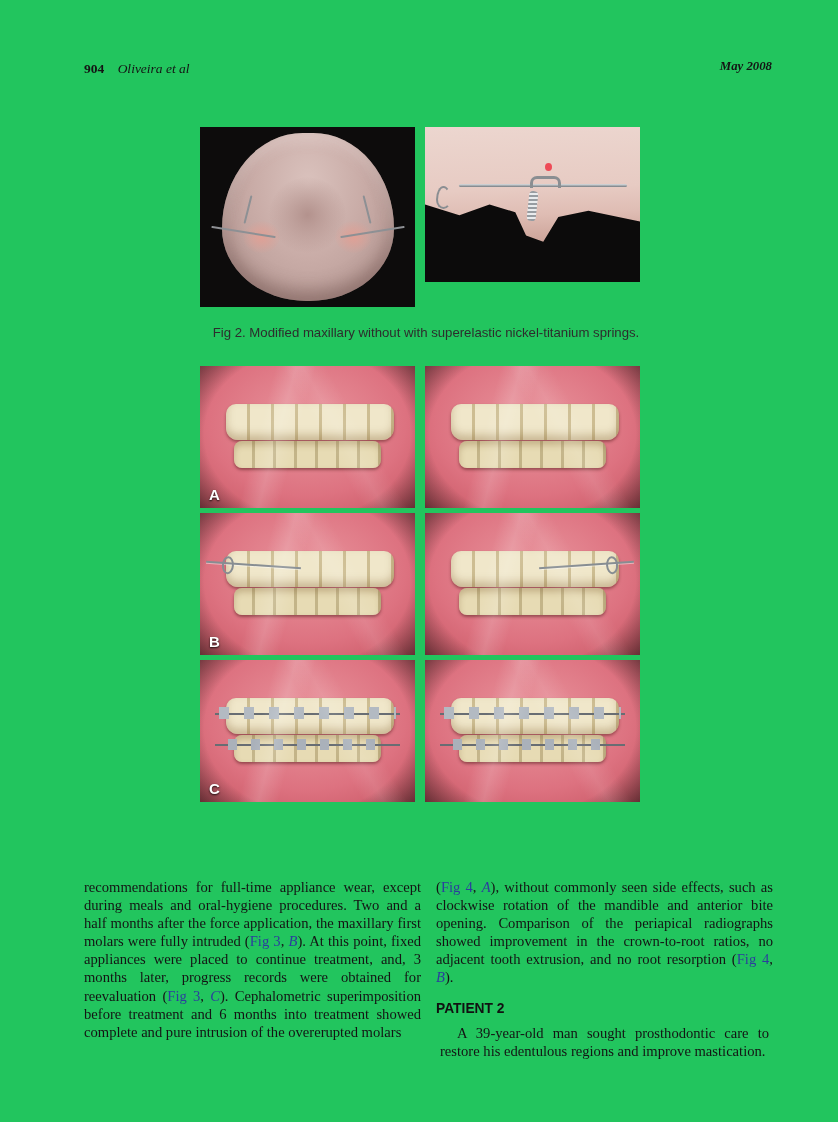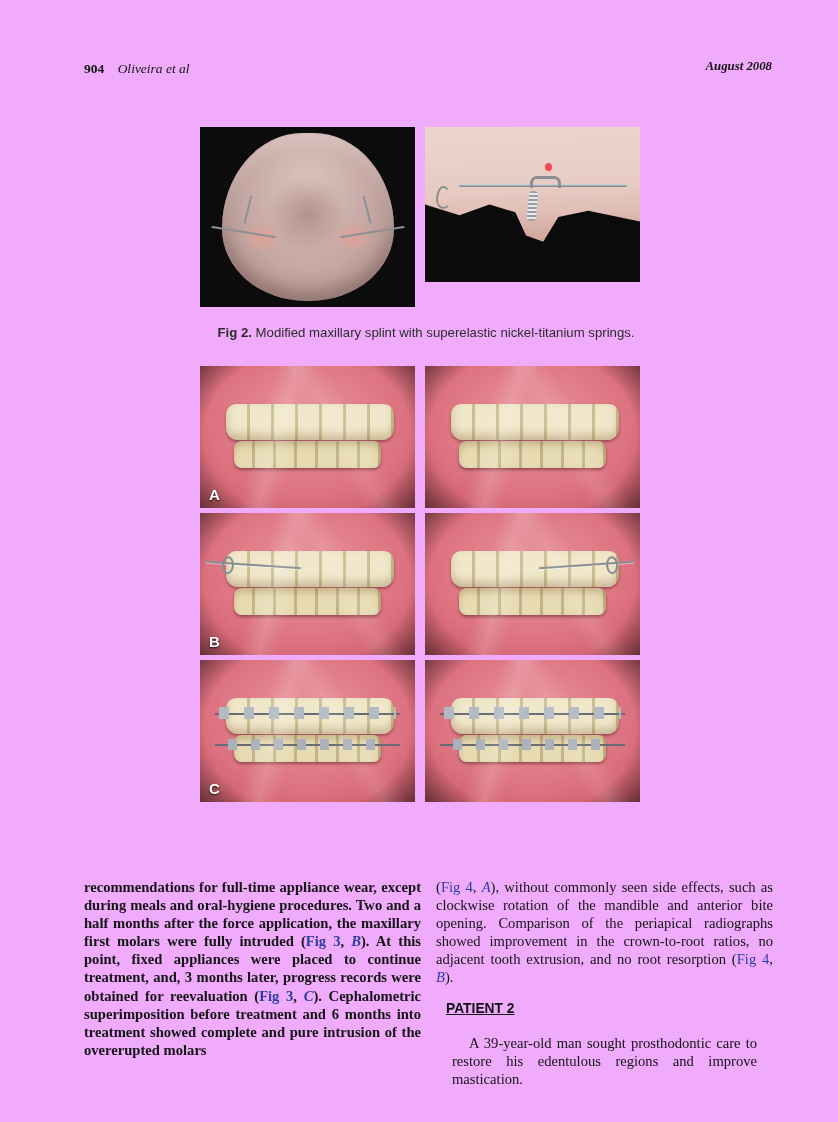--- a/index.html
+++ b/index.html
@@ -1,16 +1,16 @@
 <!DOCTYPE html>
 <html><head>
 <meta charset="utf-8">
 <style>
   html,body{margin:0;padding:0;background:#ffffff;}
-  .page{position:relative;width:838px;height:1122px;background:#f0abfc;overflow:hidden;
+  .page{position:relative;width:838px;height:1122px;background:#22c55e;overflow:hidden;
         font-family:"Liberation Serif",serif;color:#141414;}
 
   
   .hdr-left{position:absolute;left:84px;top:61px;font-size:13.5px;white-space:nowrap;}
   .hdr-left .pagenum{font-weight:bold;font-family:"Liberation Serif",serif;}
   .hdr-left .authors{font-style:italic;margin-left:10px;}
   .hdr-right{position:absolute;right:66px;top:59px;text-align:right;
              font-style:italic;font-weight:bold;font-size:12.8px;line-height:14.5px;}
 
   
@@ -40,21 +40,21 @@
   .lat .wire-h::before{content:"";position:absolute;left:42%;top:-8px;width:15%;height:9px;
        border:3px solid #8a8e92;border-bottom:none;border-radius:7px 7px 0 0;}
   .lat .coil{position:absolute;left:48%;top:41%;width:9px;height:30px;border-radius:4px;transform:rotate(6deg);
        background:repeating-linear-gradient(0deg,#979ca1 0 2px,#e9ebed 2px 4px);}
   .lat .hook{position:absolute;left:5%;top:38%;width:11px;height:19px;border:2px solid #8a8e92;
        border-right-color:transparent;border-radius:50% 50% 50% 50%/60% 60% 40% 40%;}
   .lat .dot{position:absolute;left:56%;top:23%;width:7px;height:8px;border-radius:50%;background:#ee4b57;}
 
   
   .cap{font-family:"Liberation Sans",sans-serif;font-size:13.2px;color:#2d2d2d;line-height:17px;}
-  .capb{font-weight:bold;margin-left:12px;}
+  .capb{font-weight:normal;margin-left:12px;}
   .fig2cap{position:absolute;left:200px;top:324px;width:440px;text-align:center;}
   .fig3cap{position:absolute;left:134px;top:811px;width:578px;text-align:justify;}
 
   
   .fig3{position:absolute;left:200px;top:366px;width:440px;height:436px;}
   .iop{position:absolute;width:215px;height:142px;overflow:hidden;
        background:radial-gradient(ellipse 120% 135% at 50% 40%,#e9959d 0%,#dd7280 38%,#c75663 62%,#9c3f4b 80%,#5a252c 93%,#2a1214 100%);}
   .pA-l{left:0;top:0;} .pA-r{left:225px;top:0;}
   .pB-l{left:0;top:147px;} .pB-r{left:225px;top:147px;}
   .pC-l{left:0;top:294px;} .pC-r{left:225px;top:294px;}
@@ -78,38 +78,38 @@
   .br{position:absolute;}
   .br.u{left:9%;right:9%;top:33%;height:12px;
        background:repeating-linear-gradient(90deg,#b3bac2 0 10px,rgba(0,0,0,0) 10px 25px);}
   .br.lo{left:13%;right:13%;top:55.5%;height:11px;
        background:repeating-linear-gradient(90deg,#aab1ba 0 9px,rgba(0,0,0,0) 9px 23px);}
   .plabel{position:absolute;left:9px;bottom:5px;color:#fff;font-family:"Liberation Sans",sans-serif;
        font-weight:bold;font-size:15px;text-shadow:0 1px 2px rgba(0,0,0,.85);}
 
   
   .bodycol{position:absolute;top:878px;width:337px;font-size:14.6px;line-height:18.1px;text-align:justify;}
-  .colL{left:84px;font-weight:bold;} .colR{left:436px;}
+  .colL{left:84px;} .colR{left:436px;}
   .ref{color:#2c3d9e;margin-top:32px;} .refi{color:#2c3d9e;font-style:italic;}
   .h-patient{font-family:"Liberation Sans",sans-serif;font-weight:bold;font-size:13.8px;
-       margin:13px 0 6px 10px;text-align:left;color:#111;text-decoration:underline;}
-  .indent{text-indent:17px;margin:16px;}
+       margin:13px 0 6px 0;text-align:left;color:#111;}
+  .indent{text-indent:17px;margin:4px;}
   p{margin:0;}
 </style>
 </head>
 <body>
 
 <div class="page">
 
   <div class="hdr-left">
     <span class="pagenum">904</span>
     <span class="authors">Oliveira et al</span>
   </div>
   <div class="hdr-right">
-    <div>August 2008</div>
+    <div>May 2008</div>
   </div>
 
   <div class="fig2">
     <div class="occl">
       <div class="arch"></div>
       <div class="palate"></div>
       <div class="ridge rl"></div>
       <div class="ridge rr"></div>
       <div class="owire w1"></div>
       <div class="owire w2"></div>
@@ -119,21 +119,21 @@
     <div class="lat">
       <div class="lblack"></div>
       <div class="wire-h"></div>
       <div class="coil"></div>
       <div class="hook"></div>
       <div class="dot"></div>
     </div>
   </div>
 
   <div class="cap fig2cap">
-    <span class="capb">Fig 2.</span><span> Modified maxillary splint with superelastic nickel-titanium springs.</span>
+    <span class="capb">Fig 2.</span><span> Modified maxillary without with superelastic nickel-titanium springs.</span>
   </div>
 
   <div class="fig3">
 
     <div class="iop pA-l side-l">
       <div class="teeth-u"></div>
       <div class="teeth-l"></div>
       <div class="vign"></div>
       <span class="plabel">A</span>
     </div>

